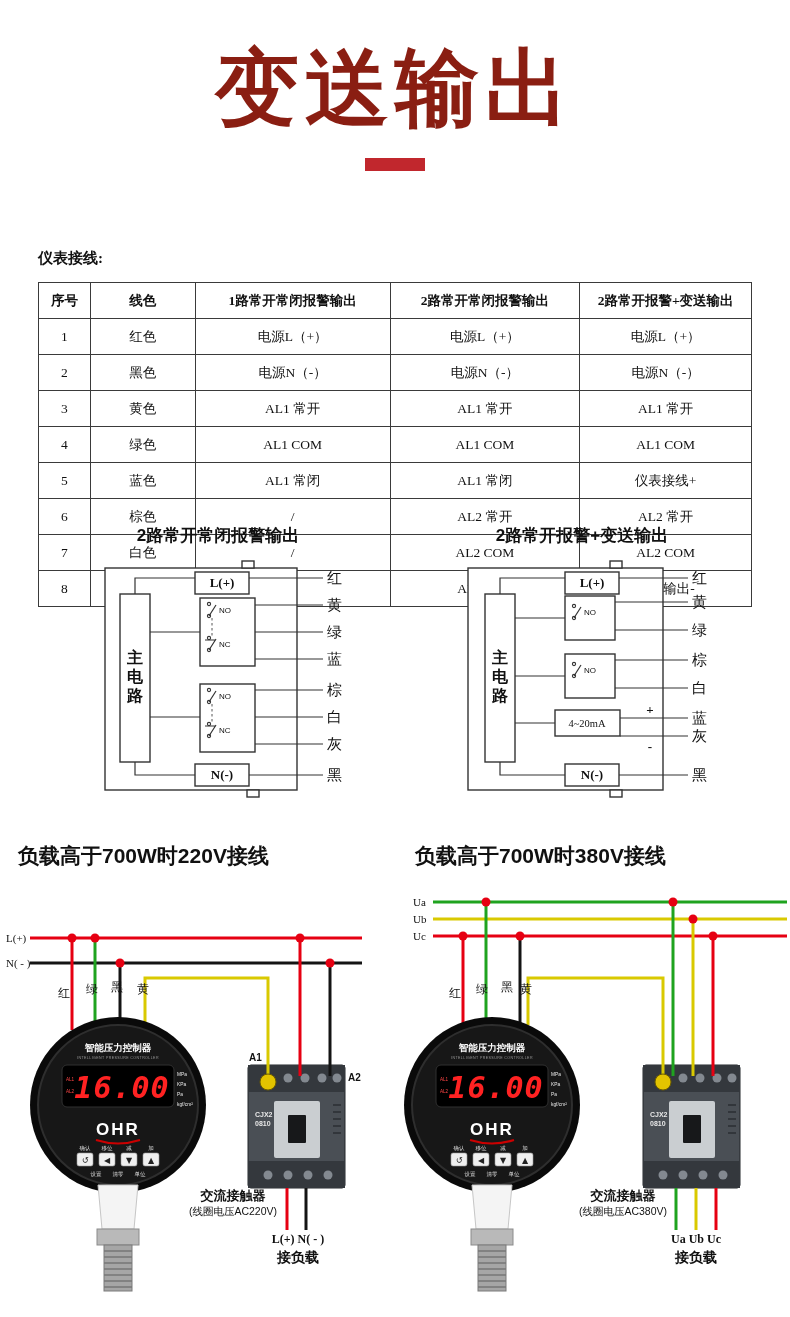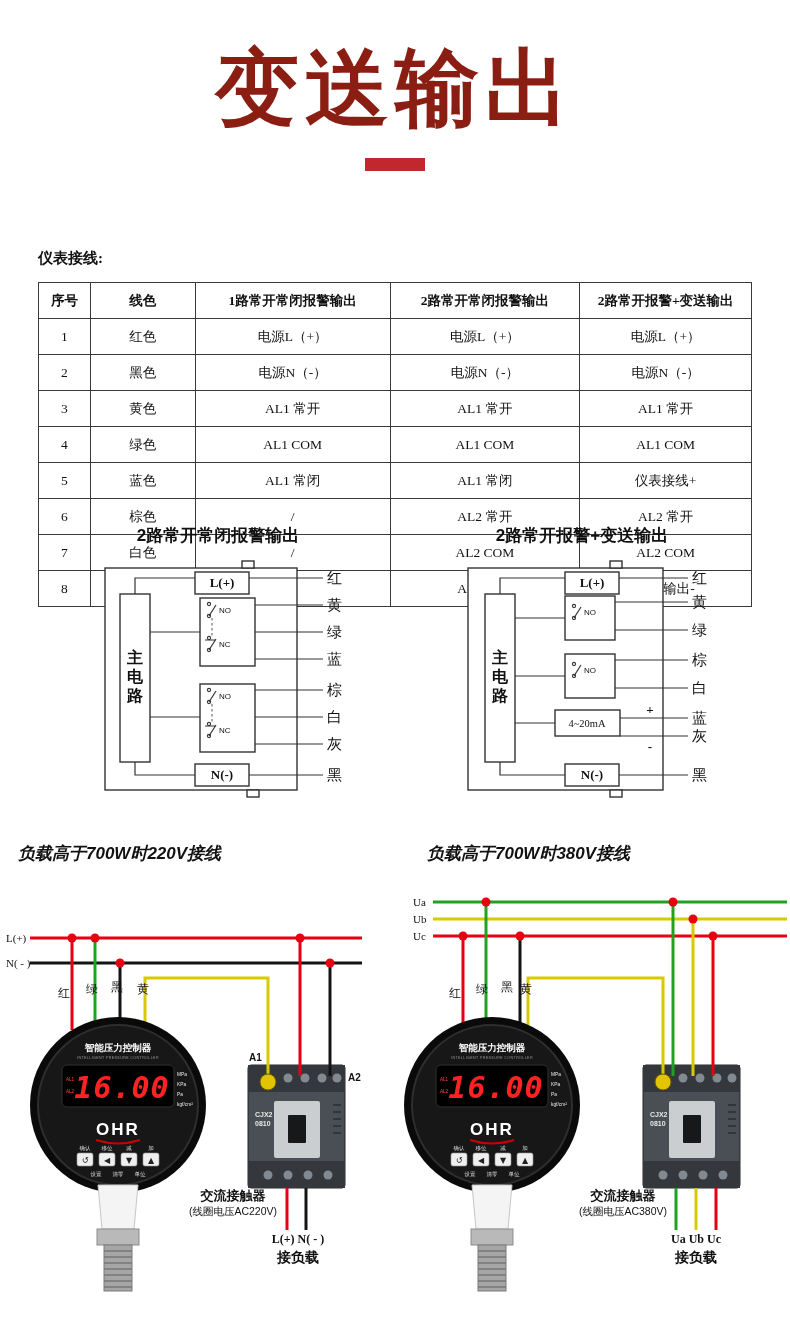--- a/index.html
+++ b/index.html
@@ -29,23 +29,23 @@
   svg.diag, svg.panel { position:absolute; }
   #diag1 { left:95px;  top:552px; }
   #diag2 { left:460px; top:552px; }
   .vtext {
     position:absolute; width:16px; text-align:left; word-break:break-all;
     font-family:"Liberation Serif","DejaVu Serif",serif; font-weight:bold; font-size:16px; line-height:19px;
   }
   #diag1-main { left:127px; top:648px; }
   #diag2-main { left:492px; top:648px; }
   
-  .panel-title { position:absolute; font-size:17px; font-weight:bold;font-style:italic; }
+  .panel-title { position:absolute; font-size:21px; font-weight:bold; }
   #p220-title { left:18px;  top:842px; }
-  #p380-title { left:427px; top:842px; }
+  #p380-title { left:415px; top:842px; }
   #panel220 { left:0;     top:880px; }
   #panel380 { left:395px; top:880px; }
   
   svg text { font-family:"Liberation Serif","DejaVu Serif",serif; fill:#111; }
   .dbox  { fill:#fff; stroke:#333; stroke-width:1.4; }
   .dline { stroke:#333; stroke-width:1.2; fill:none; }
   .ddash { stroke:#555; stroke-width:1; stroke-dasharray:2.5 2.5; fill:none; }
   .dlabel { font-size:15px; }
   .dterm  { font-size:13px; font-weight:bold; text-anchor:middle; }
   .dno    { font-size:8px; font-family:"Liberation Sans",sans-serif; }

